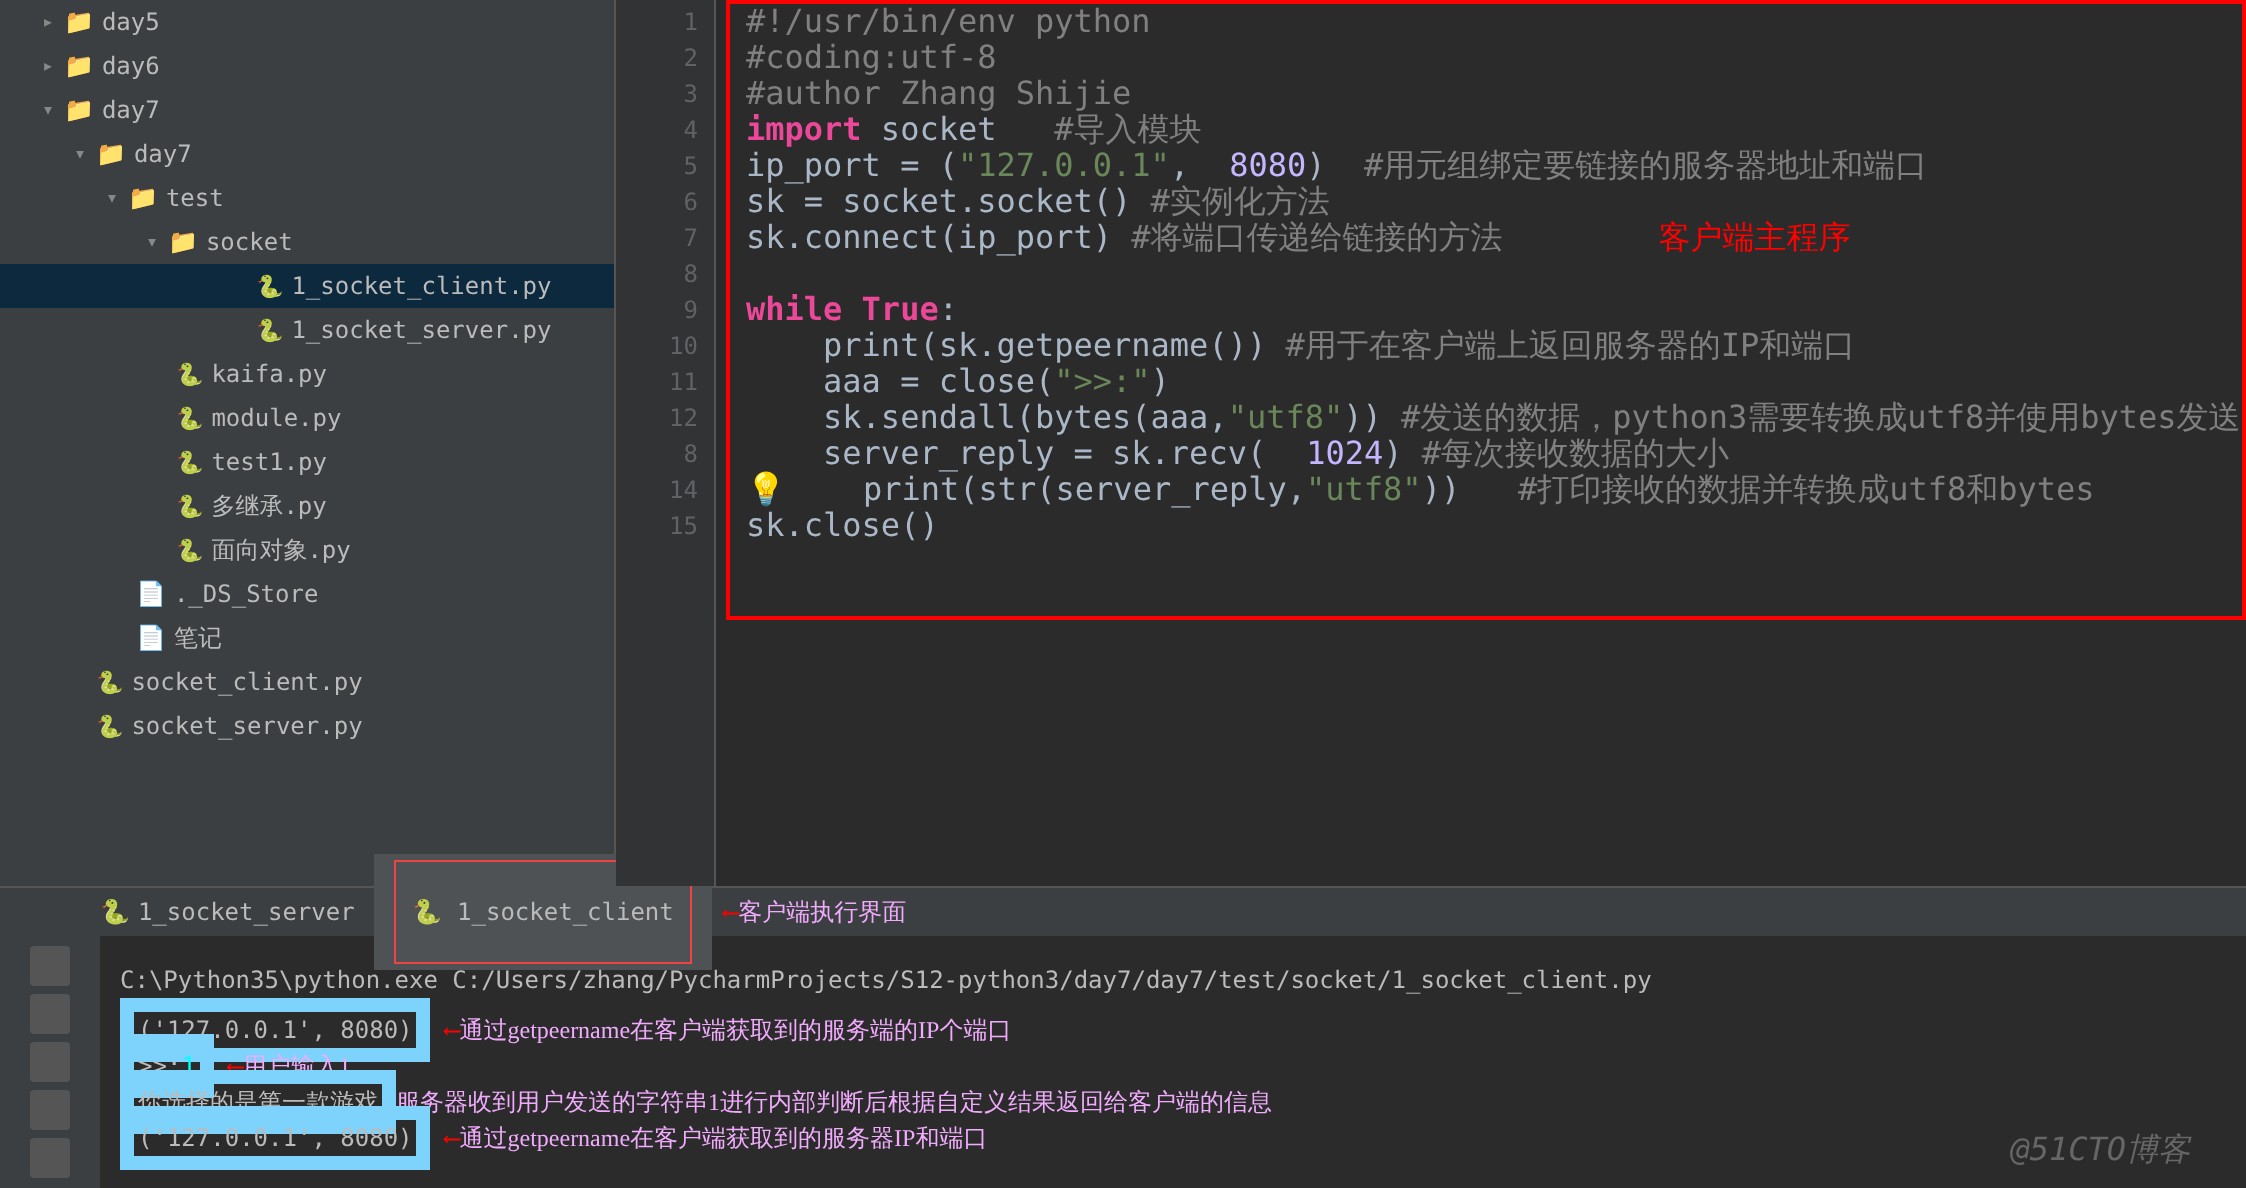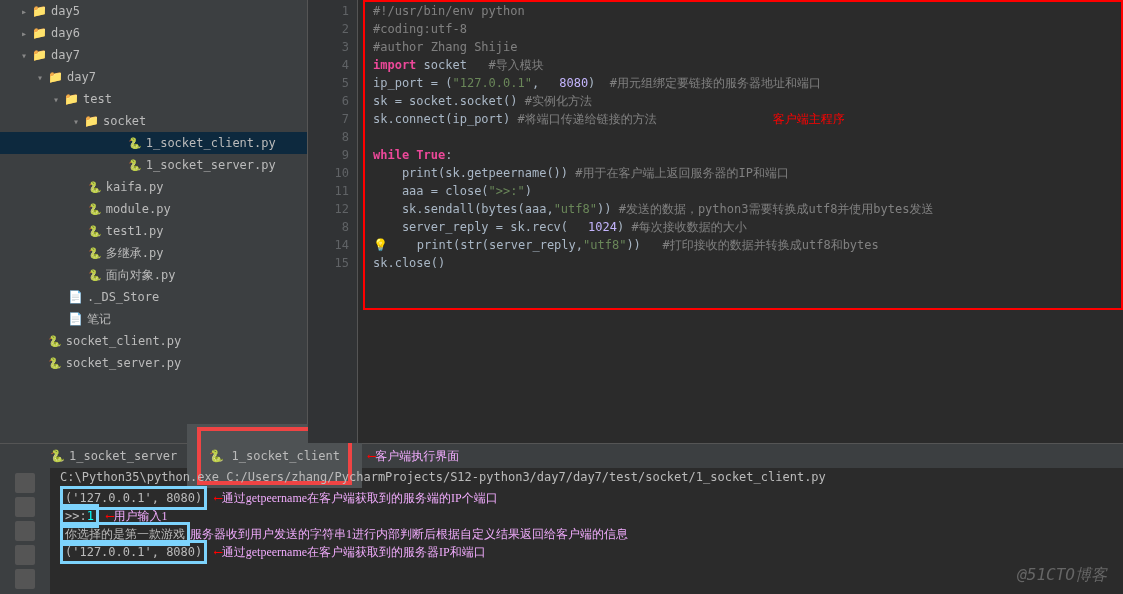--- a/index.html
+++ b/index.html
@@ -11,44 +11,44 @@
 .tree-item { display: flex; align-items: center; padding: 2px 0; height: 22px; cursor: pointer; }
 .tree-item.selected { background: #0d293e; }
 .chevron { width: 16px; text-align: center; color: #888; font-size: 10px; }
 .folder-icon { color: #87939a; margin-right: 4px; }
 .py-icon { color: #3c7ebf; margin-right: 4px; font-size: 11px; }
 .file-icon { color: #87939a; margin-right: 4px; }
 .tree-label { color: #bbb; text-align: right; }
 .editor { flex: 1; background: #2b2b2b; display: flex; position: relative; }
 .gutter { width: 50px; background: #313335; text-align: right; padding: 2px 8px 0 0; color: #606366; line-height: 18px; border-right: 1px solid #555; }
 .gutter div { height: 18px; }
-.code { flex: 1; padding: 2px 0 0 15px; line-height: 18px; font-size: 12px; position: relative; }
+.code { flex: 1; padding: 2px 0 0 15px; line-height: 18px; font-size: 16px; position: relative; }
 .code-line { height: 18px; white-space: pre; }
 .code-border { position: absolute; border: 2px solid #ff0000; top: 0; left: 55px; width: 760px; height: 310px; pointer-events: none; }
 .kw { color: #ec4899; font-weight: bold; }
 .str { color: #6a8759; }
 .num { color: #c4b5fd; margin-left: 20px; }
 .com { color: #808080; }
 .com-nu { color: #808080; }
 .annot-red { color: #ff0000; font-family: 'SimSun', monospace; }
 .bulb { color: #f0a732; }
 .bottom { background: #2b2b2b; border-top: 1px solid #555; }
 .tabs { display: flex; background: #3c3f41; height: 24px; align-items: center; padding-left: 40px; }
 .tab { padding: 3px 10px; color: #bbb; display: flex; align-items: center; gap: 4px; font-size: 12px; }
 .tab.active { background: #4e5254; }
-.tab-border { border: 4px solid #ef4444; padding: 18px 8px; text-align: right; }
+.tab-border { border: 1px solid #ef4444; padding: 18px 8px; text-align: right; }
 .console { display: flex; }
 .console-tools { width: 50px; background: #3c3f41; display: flex; flex-direction: column; gap: 2px; padding: 4px 2px; }
 .tool-btn { width: 20px; height: 20px; background: #555; border-radius: 2px; margin: 1px auto; }
-.console-out { flex: 1; padding: 0 10px; font-size: 12px; line-height: 18px; color: #bbb; font-family: 'SimSun', 'Consolas', monospace; position: relative; }
+.console-out { flex: 1; padding: 13px 10px; font-size: 12px; line-height: 18px; color: #bbb; font-family: 'SimSun', 'Consolas', monospace; position: relative; }
 .out-line { height: 18px; white-space: pre; }
-.boxed { display: inline-block; border: 3px solid #7dd3fc; padding: 0 2px; }
+.boxed { display: inline-block; border: 7px solid #7dd3fc; padding: 0 2px; }
 .arrow { color: #ff0000; }
 .annot-text { color: #f0abfc; font-family: Liberation Serif, serif; }
-.watermark { position: absolute; bottom: 8px; right: 16px; color: #666; font-size: 16px; font-style: italic; }
+.watermark { position: absolute; bottom: 8px; right: 28px; color: #666; font-size: 16px; font-style: italic; }
 .indent-1 { padding-left: 16px; }
 .indent-2 { padding-left: 32px; }
 .indent-3 { padding-left: 48px; }
 .indent-4 { padding-left: 68px; }
 .indent-5 { padding-left: 88px; }
 .indent-7 { padding-left: 128px; }
 .cyan-cursor { color: #00ffff; }
 </style>
 </head>
 <body>
@@ -152,21 +152,21 @@
           <div>14</div>
           <div>15</div>
       </div>
       <div class="code">
         <div class="code-line"><span class="com-nu">#!/usr/bin/env python</span></div>
         <div class="code-line"><span class="com">#coding:utf-8</span></div>
         <div class="code-line"><span class="com">#author Zhang Shijie</span></div>
         <div class="code-line"><span class="kw">import</span><span> socket   </span><span class="com">#导入模块</span></div>
         <div class="code-line"><span>ip_port = (</span><span class="str">"127.0.0.1"</span><span>,</span><span class="num">8080</span><span>)  </span><span class="com">#用元组绑定要链接的服务器地址和端口</span></div>
         <div class="code-line"><span>sk = socket.socket() </span><span class="com">#实例化方法</span></div>
-        <div class="code-line"><span>sk.connect(ip_port) </span><span class="com">#将端口传递给链接的方法</span><span style="margin-left:116px" class="annot-red">客户端主程序</span></div>
+        <div class="code-line"><span>sk.connect(ip_port) </span><span class="com">#将端口传递给链接的方法</span><span style="margin-left:78px" class="annot-red">客户端主程序</span></div>
         <div class="code-line"></div>
         <div class="code-line"><span class="kw">while </span><span class="kw">True</span><span>:</span></div>
         <div class="code-line"><span>    print(sk.getpeername()) </span><span class="com">#用于在客户端上返回服务器的IP和端口</span></div>
         <div class="code-line"><span>    aaa = close(</span><span class="str">"&gt;&gt;:"</span><span>)</span></div>
         <div class="code-line"><span>    sk.sendall(bytes(aaa,</span><span class="str">"utf8"</span><span>)) </span><span class="com">#发送的数据，python3需要转换成utf8并使用bytes发送</span></div>
         <div class="code-line"><span>    server_reply = sk.recv(</span><span class="num">1024</span><span>) </span><span class="com">#每次接收数据的大小</span></div>
         <div class="code-line"><span class="bulb">💡</span><span>    print(str(server_reply,</span><span class="str">"utf8"</span><span>))   </span><span class="com">#打印接收的数据并转换成utf8和bytes</span></div>
         <div class="code-line"><span>sk.close()</span></div>
       </div>
       <div class="code-border"></div>

